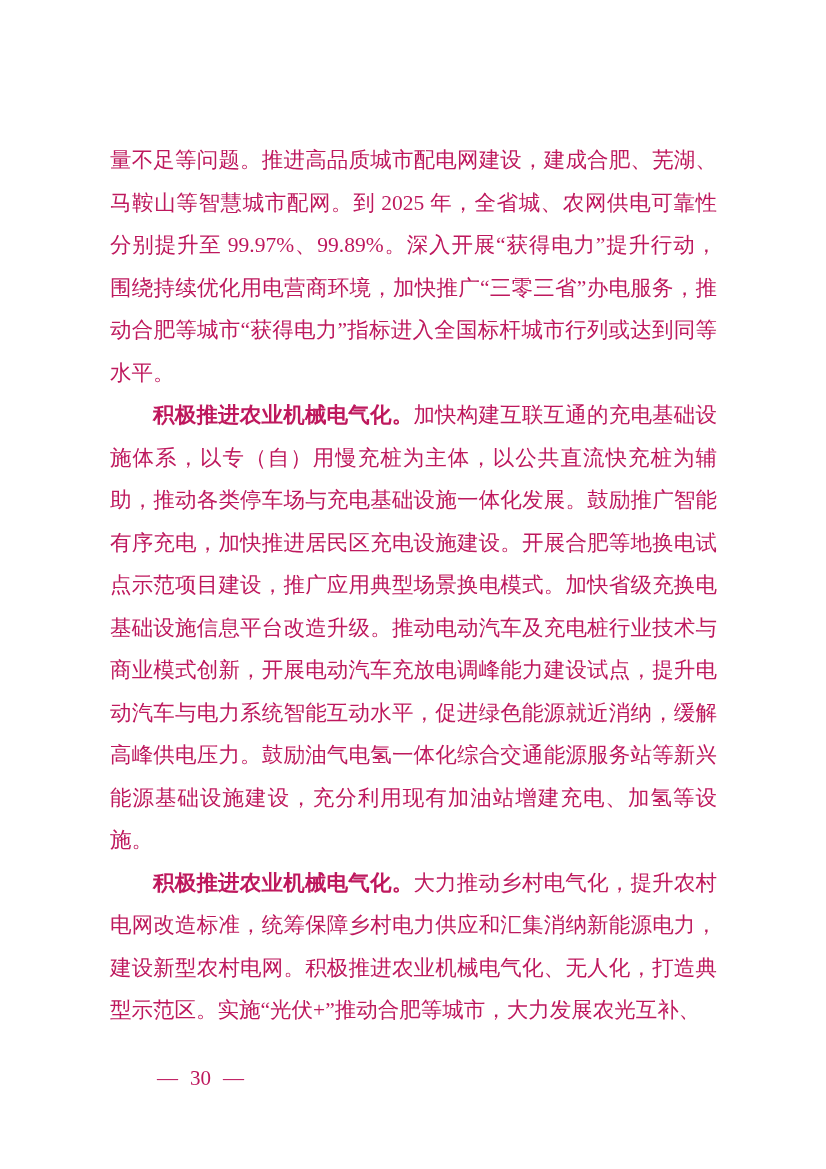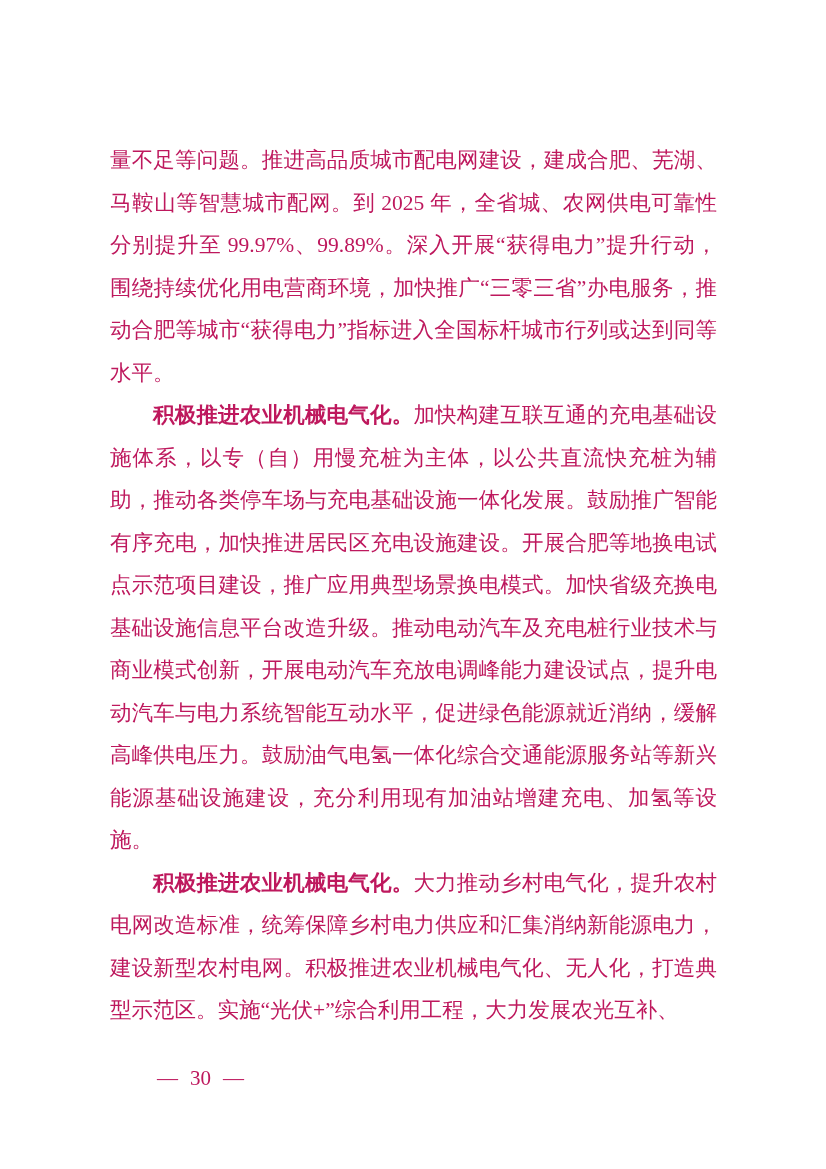--- a/index.html
+++ b/index.html
@@ -60,21 +60,21 @@
 <body>
 
 <div class="page">
 
   <main class="body-text">
 
     <p class="para"><span>量不足等问题。推进高品质城市配电网建设，建成合肥、芜湖、马鞍山等智慧城市配网。到 2025 年，全省城、农网供电可靠性分别提升至 99.97%、99.89%。深入开展“获得电力”提升行动，围绕持续优化用电营商环境，加快推广“三零三省”办电服务，推动合肥等城市“获得电力”指标进入全国标杆城市行列或达到同等水平。</span></p>
 
     <p class="para indent"><span class="lead">积极推进农业机械电气化。</span><span>加快构建互联互通的充电基础设施体系，以专（自）用慢充桩为主体，以公共直流快充桩为辅助，推动各类停车场与充电基础设施一体化发展。鼓励推广智能有序充电，加快推进居民区充电设施建设。开展合肥等地换电试点示范项目建设，推广应用典型场景换电模式。加快省级充换电基础设施信息平台改造升级。推动电动汽车及充电桩行业技术与商业模式创新，开展电动汽车充放电调峰能力建设试点，提升电动汽车与电力系统智能互动水平，促进绿色能源就近消纳，缓解高峰供电压力。鼓励油气电氢一体化综合交通能源服务站等新兴能源基础设施建设，充分利用现有加油站增建充电、加氢等设施。</span></p>
 
-    <p class="para indent"><span class="lead">积极推进农业机械电气化。</span><span>大力推动乡村电气化，提升农村电网改造标准，统筹保障乡村电力供应和汇集消纳新能源电力，建设新型农村电网。积极推进农业机械电气化、无人化，打造典型示范区。实施“光伏+”综合利用工程，大力发展农光互补、</span></p>
+    <p class="para indent"><span class="lead">积极推进农业机械电气化。</span><span>大力推动乡村电气化，提升农村电网改造标准，统筹保障乡村电力供应和汇集消纳新能源电力，建设新型农村电网。积极推进农业机械电气化、无人化，打造典型示范区。实施“光伏+”推动合肥等城市，大力发展农光互补、</span></p>
 
   </main>
 
   <footer class="page-footer">
     <span class="dash">—</span><span class="page-num">30</span><span class="dash">—</span>
   </footer>
 
 </div>
 
 </body></html>

